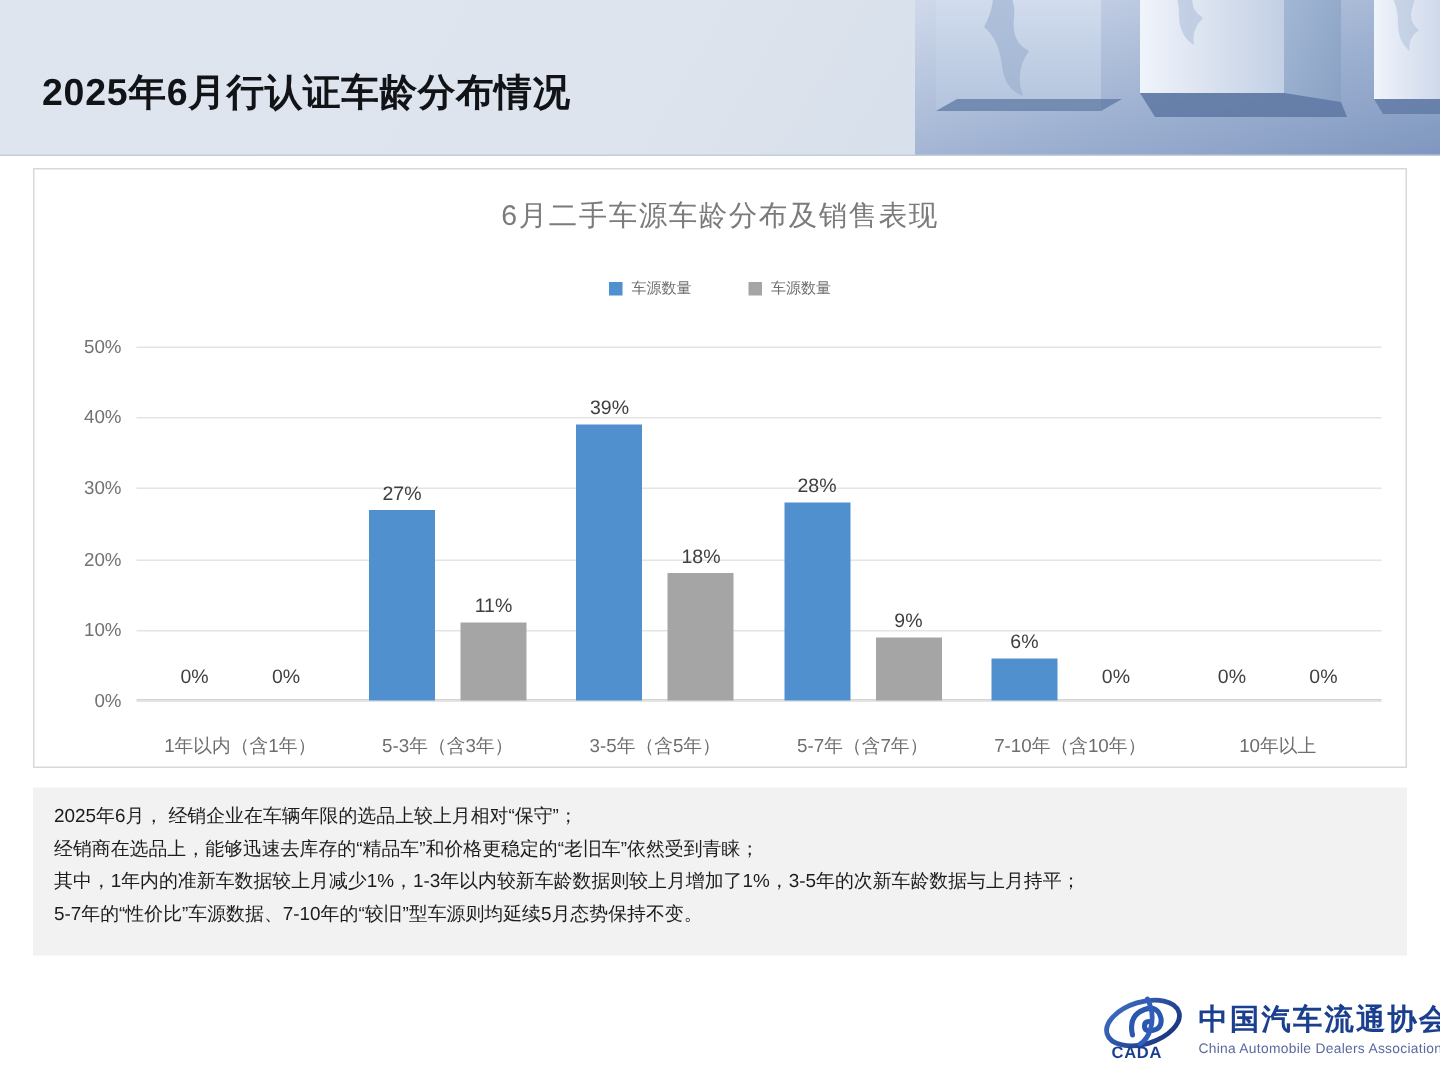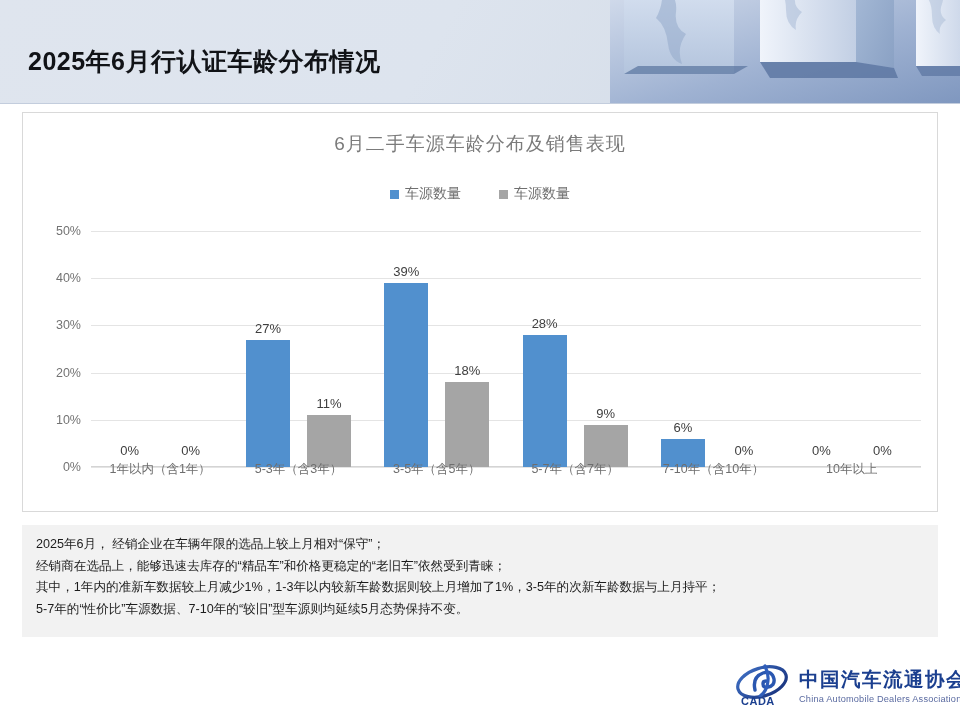--- a/index.html
+++ b/index.html
@@ -70,21 +70,21 @@
   .legend {
     position: absolute;
     left: 0; top: 72px;
     width: 100%;
     display: flex;
     justify-content: center;
     gap: 38px;
   }
   .legend-item { display: flex; align-items: center; gap: 6px; }
   .legend-swatch { width: 9px; height: 9px; display: inline-block; }
-  .legend-label { font-size: 14px; color: #6f6f6f; }
+  .legend-label { font-size: 10px; color: #6f6f6f; }
 
   
   .plot {
     position: absolute;
     left: 68px; top: 118px;
     width: 830px; height: 236px;
   }
   .grid-line {
     position: absolute;
     left: 0; width: 100%;
@@ -139,21 +139,21 @@
     transform: translateX(-50%);
     font-size: 13px;
     color: #3f3f3f;
     white-space: nowrap;
   }
   .bar .bar-label { bottom: 100%; margin-bottom: 4px; }
   .bar-slot.zero .bar-label { bottom: 9px; }
 
   .xlabels {
     position: absolute;
-    left: 68px; top: 348px;
+    left: 68px; top: 376px;
     width: 830px;
     display: flex;
   }
   .xlabel {
     flex: 1 1 0;
     text-align: center;
     font-size: 12.5px;
     color: #6e6e6e;
     white-space: nowrap;
   }

